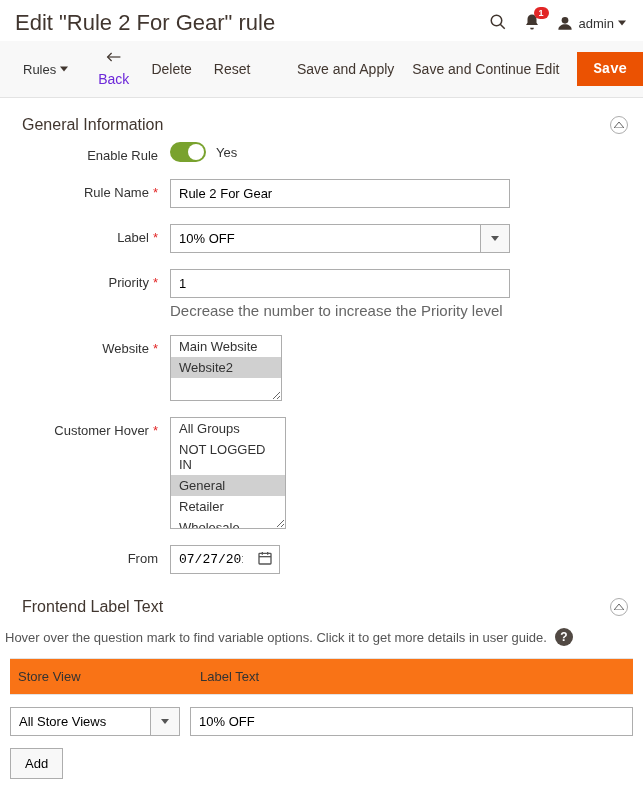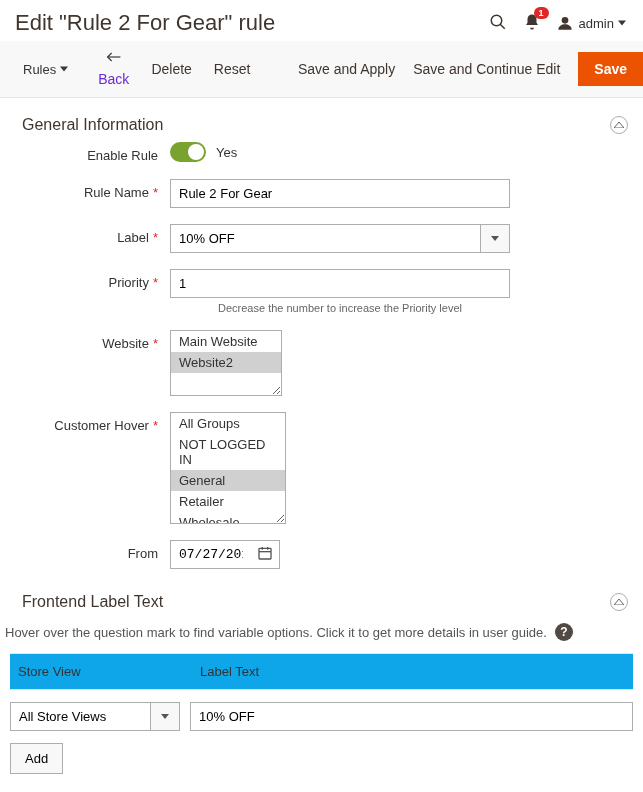--- a/index.html
+++ b/index.html
@@ -10,47 +10,47 @@
 .icon-btn { cursor: pointer; position: relative; }
 .badge { position: absolute; top: -6px; right: -8px; background: #e22626; color: #fff; font-size: 9px; font-weight: 700; border-radius: 8px; padding: 1px 5px; }
 .user { display: flex; align-items: center; gap: 4px; cursor: pointer; }
 .user svg { margin-right: 2px; }
 .toolbar { display: flex; align-items: center; justify-content: space-between; padding: 10px 0 10px 15px; border-bottom: 1px solid #e3e3e3; background: #f8f8f8; }
 .toolbar-left { display: flex; align-items: center; gap: 22px; }
 .toolbar-right { display: flex; align-items: center; gap: 18px; }
 .rules-dd { display: flex; align-items: center; gap: 4px; cursor: pointer; padding: 4px 8px; }
 .back-btn { display: flex; align-items: center; gap: 8px; cursor: pointer; font-size: 14px; color: #6d28d9; flex-direction: column; }
 .link-btn { cursor: pointer; font-size: 14px; color: #41362f; }
-.save-btn { background: #eb5202; color: #fff; padding: 9px 16px; font-size: 14px; font-weight: 600; cursor: pointer; border: none; }
+.save-btn { background: #eb5202; color: #fff; padding: 9px 16px; font-size: 14px; font-weight: 600; cursor: pointer; border: none; font-family: Liberation Mono, monospace; }
 .section-header { display: flex; align-items: center; justify-content: space-between; padding: 18px 15px 8px 22px; }
 .section-header h2 { font-size: 16px; font-weight: 400; color: #41362f; }
 .collapse-icon { width: 18px; height: 18px; border: 1px solid #adadad; border-radius: 50%; display: flex; align-items: center; justify-content: center; cursor: pointer; }
 .form-row { display: flex; align-items: flex-start; margin-bottom: 16px; }
 .form-label { width: 170px; text-align: right; padding-right: 12px; padding-top: 6px; font-size: 13px; color: #333; }
 .req { color: #e22626; margin-left: 4px; }
 .form-control { flex: 1; max-width: 350px; }
 .form-control-wide { flex: 1; max-width: 340px; }
 .toggle { display: flex; align-items: center; gap: 10px; }
 .toggle-switch { width: 36px; height: 20px; background: #79a22e; border-radius: 10px; position: relative; cursor: pointer; }
 .toggle-knob { width: 16px; height: 16px; background: #fff; border-radius: 50%; position: absolute; top: 2px; right: 2px; }
 input[type="text"] { width: 100%; padding: 6px 8px; border: 1px solid #adadad; font-size: 13px; font-family: inherit; }
 .select-wrap { display: flex; width: 100%; }
 .select-wrap input { flex: 1; border-right: none; }
 .select-arrow { width: 30px; border: 1px solid #adadad; background: #f8f8f8; display: flex; align-items: center; justify-content: center; cursor: pointer; }
-.hint { font-size: 11px; color: #666; margin-top: 4px; text-align: center; }
+.hint { font-size: 15px; color: #666; margin-top: 4px; }
 .multiselect { border: 1px solid #adadad; width: 112px; font-size: 13px; resize: both; overflow: auto; }
 .ms-opt { padding: 3px 8px; cursor: pointer; }
 .ms-opt.selected { background: #d0d0d0; }
 .date-wrap { display: flex; align-items: center; width: 110px; border: 1px solid #adadad; font-family: Liberation Mono, monospace; }
 .date-wrap input { border: none; flex: 1; padding: 6px 8px; }
 .date-icon { padding: 0 6px; cursor: pointer; }
 .section-note { font-size: 13px; color: #555; padding: 4px 5px 12px; display: flex; align-items: center; gap: 8px; }
 .help-icon { width: 18px; height: 18px; background: #514943; color: #fff; border-radius: 50%; display: inline-flex; align-items: center; justify-content: center; font-size: 12px; font-weight: 700; cursor: pointer; }
 .table-section { padding: 0 10px 14px; }
-.table-header { display: flex; background: #0ea5e9; padding: 10px 0; border: 1px solid #e3e3e3; border-left: none; border-right: none; }
+.table-header { display: flex; background: #f97316; padding: 10px 0; border: 1px solid #e3e3e3; border-left: none; border-right: none; }
 .th-col1 { width: 190px; padding-left: 8px; font-size: 13px; color: #333; }
 .th-col2 { flex: 1; font-size: 13px; color: #333; }
 .table-row { display: flex; padding: 12px 0; align-items: center; gap: 10px; }
 .sv-select { width: 170px; }
 .label-input { flex: 1; }
 .add-btn { border: 1px solid #adadad; background: #f8f8f8; padding: 7px 14px; cursor: pointer; font-size: 13px; }
 </style>
 </head>
 <body>
 

